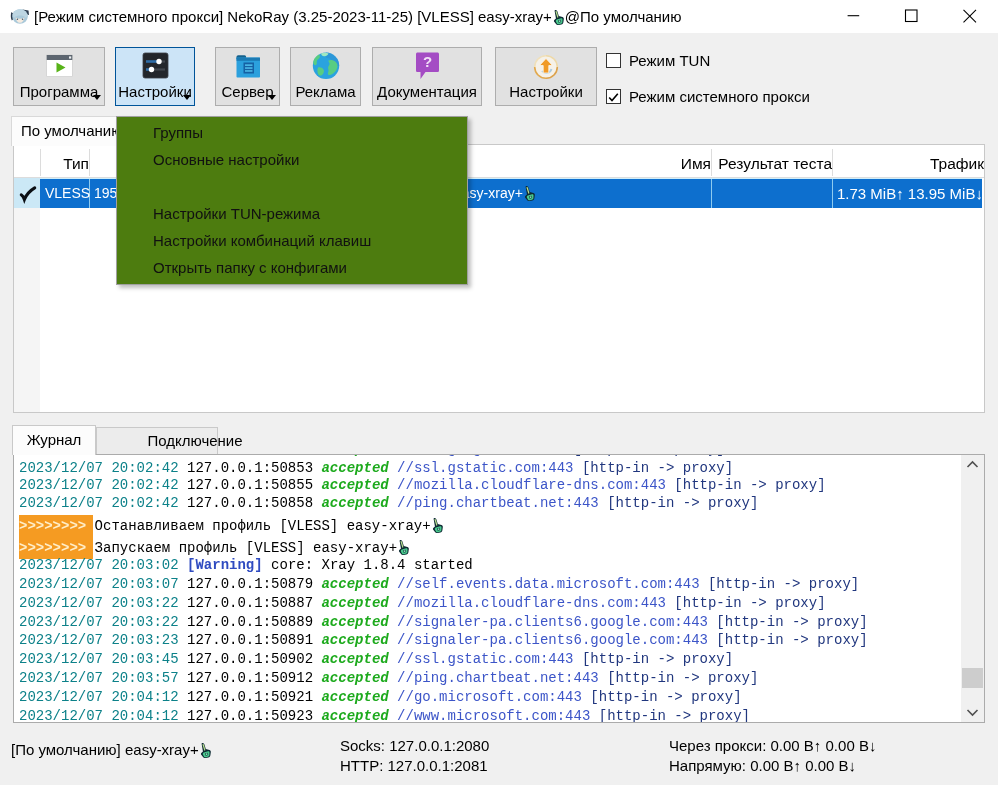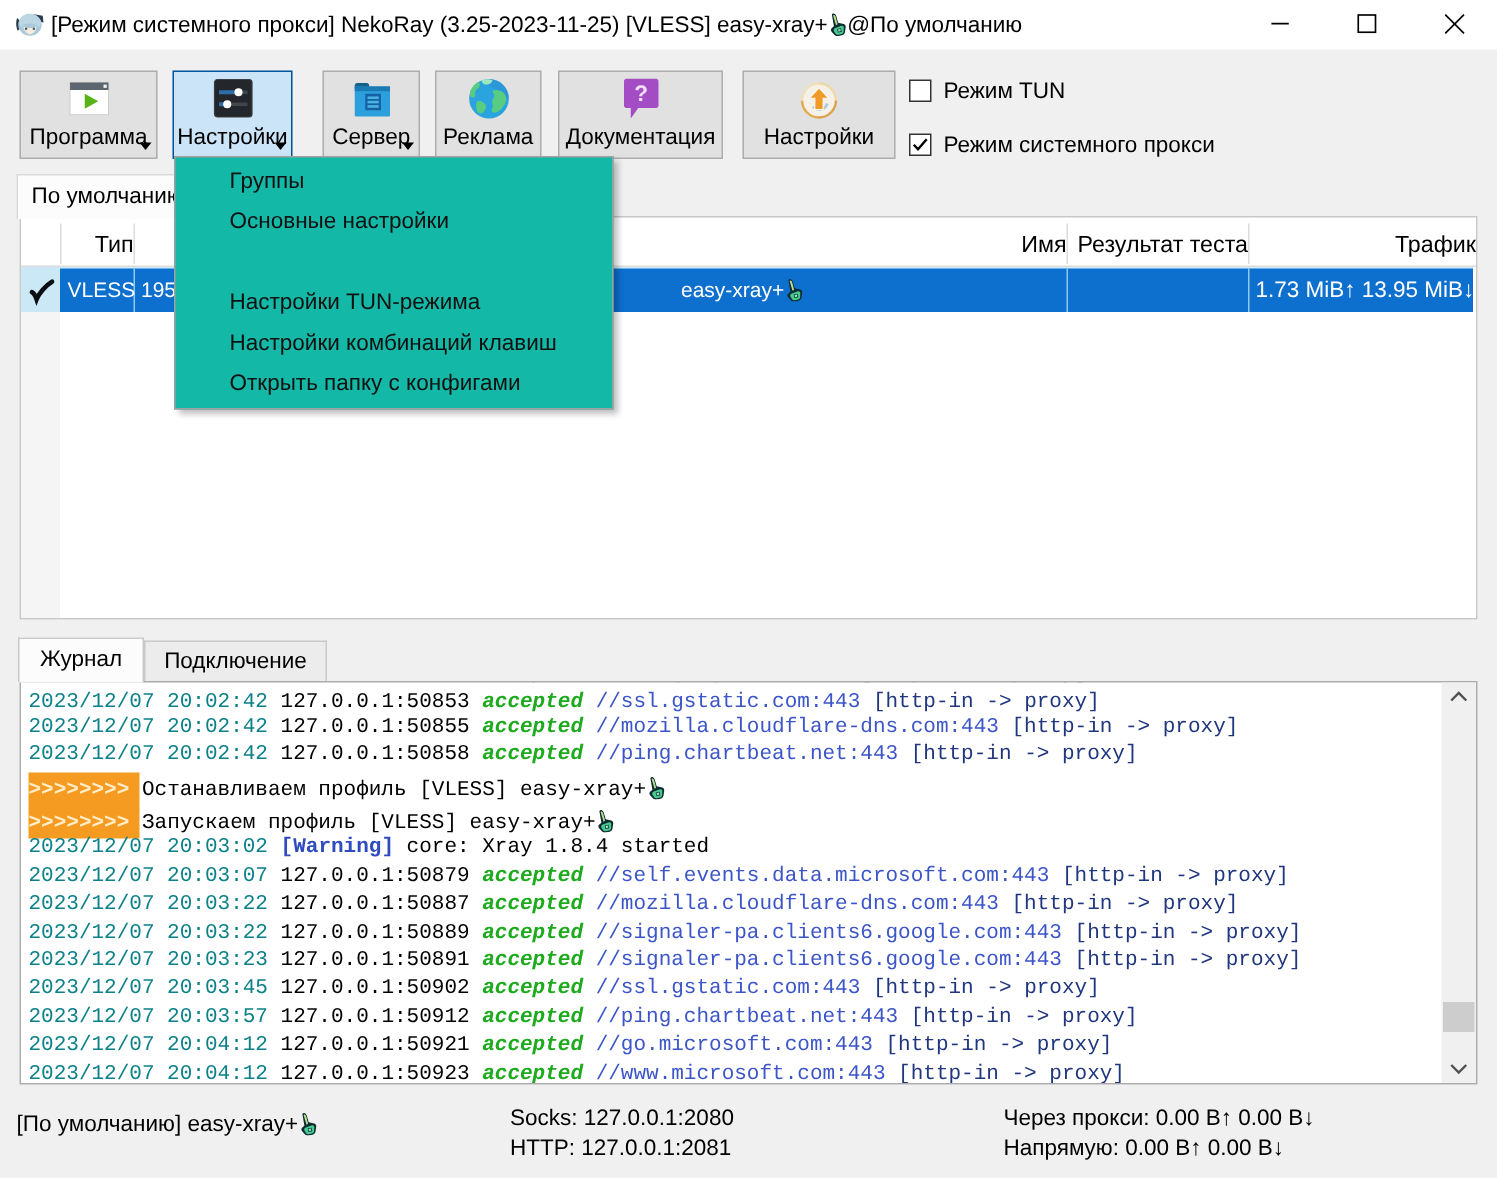--- a/index.html
+++ b/index.html
@@ -166,21 +166,21 @@
             <path d="M4.3 1.6 C4.1 0.9 4.9 0.3 5.6 0.6 C6.3 0.9 6.8 1.6 6.9 2.5 L7.2 7.2 L10.6 8.9 C11.5 9.4 11.8 10.3 11.4 11.3 L10.3 14.2 C9.9 15.3 9.0 15.9 7.8 15.9 L5.2 15.9 C4.2 15.9 3.4 15.4 2.9 14.5 L1.6 12.1 C1.1 11.1 1.4 10.2 2.3 9.7 L3.9 8.9 Z" fill="#0d2b33"></path>
             <path d="M5.0 2.2 C4.9 1.6 5.5 1.3 5.9 1.7 C6.2 2.0 6.4 2.4 6.4 2.9 L6.6 8.2 L5.4 8.6 Z" fill="#b8dc8e"></path>
             <path d="M4.6 10.2 L8.9 9.8 C9.8 9.8 10.3 10.5 10.1 11.3 L9.4 13.8 C9.1 14.7 8.5 15.1 7.6 15.1 L5.5 15.1 C4.7 15.1 4.1 14.7 3.8 13.9 L3.2 12.2 C2.9 11.2 3.6 10.3 4.6 10.2 Z" fill="#49c98d"></path>
             <rect x="5.6" y="11.2" width="2.6" height="2.4" fill="#0d2b33"></rect>
             <rect x="6.1" y="11.6" width="1.6" height="1.5" fill="#8eeec2"></rect>
           </g>
         </svg></span></div>
   <div class="cell" style="left:837px;top:179px;height:29px;line-height:29px;color:#fff;font-size:15px;">1.73 MiB↑ 13.95 MiB↓</div>
 
   <div class="abs" style="left:96px;top:427px;width:122px;height:27px;background:#ececec;border:1px solid #c9c9c9;border-bottom:none;box-sizing:border-box;"></div>
-  <div class="abs" style="left:96px;top:427px;width:122px;height:27px;line-height:27px;text-align:center;font-size:15px;">Подключение</div>
+  <div class="abs" style="left:96px;top:427px;width:122px;height:27px;line-height:27px;text-align:center;font-size:15px;padding-left:38px;">Подключение</div>
   <div class="abs" style="left:12px;top:425px;width:84px;height:30px;background:#fcfcfc;border:1px solid #c9c9c9;border-bottom:none;box-sizing:border-box;z-index:2;"></div>
   <div class="abs" style="left:12px;top:425px;width:84px;height:30px;line-height:30px;text-align:center;font-size:15px;z-index:3;">Журнал</div>
 
   <div class="abs" style="left:13px;top:454px;width:972px;height:269px;background:#ffffff;border:1px solid #ababab;box-sizing:border-box;"></div>
   <div class="abs" id="logclip" style="left:14px;top:455px;width:946px;height:267px;overflow:hidden;">
     <div class="logline" style="top:-15px;"><span class="ts">2023/12/07 20:02:41</span> 127.0.0.1:50849 <span class="acc">accepted</span> <span class="url">//www.google.com:443</span> <span class="brk">[http-in -&gt; proxy]</span></div>
     <div class="logline" style="top:3.5px;"><span class="ts">2023/12/07 20:02:42</span> 127.0.0.1:50853 <span class="acc">accepted</span> <span class="url">//ssl.gstatic.com:443</span> <span class="brk">[http-in -&gt; proxy]</span></div>
     <div class="logline" style="top:21px;"><span class="ts">2023/12/07 20:02:42</span> 127.0.0.1:50855 <span class="acc">accepted</span> <span class="url">//mozilla.cloudflare-dns.com:443</span> <span class="brk">[http-in -&gt; proxy]</span></div>
     <div class="logline" style="top:38.5px;"><span class="ts">2023/12/07 20:02:42</span> 127.0.0.1:50858 <span class="acc">accepted</span> <span class="url">//ping.chartbeat.net:443</span> <span class="brk">[http-in -&gt; proxy]</span></div>
     <div class="abs" style="left:5px;top:60px;width:74px;height:44px;background:#f59b22;"></div>
@@ -230,21 +230,21 @@
             <path d="M4.6 10.2 L8.9 9.8 C9.8 9.8 10.3 10.5 10.1 11.3 L9.4 13.8 C9.1 14.7 8.5 15.1 7.6 15.1 L5.5 15.1 C4.7 15.1 4.1 14.7 3.8 13.9 L3.2 12.2 C2.9 11.2 3.6 10.3 4.6 10.2 Z" fill="#49c98d"></path>
             <rect x="5.6" y="11.2" width="2.6" height="2.4" fill="#0d2b33"></rect>
             <rect x="6.1" y="11.6" width="1.6" height="1.5" fill="#8eeec2"></rect>
           </g>
         </svg></span></div>
   <div class="abs" style="left:340px;top:732px;height:27px;line-height:27px;font-size:15px;">Socks: 127.0.0.1:2080</div>
   <div class="abs" style="left:340px;top:752px;height:27px;line-height:27px;font-size:15px;">HTTP: 127.0.0.1:2081</div>
   <div class="abs" style="left:669px;top:732px;height:27px;line-height:27px;font-size:15px;">Через прокси: 0.00 B↑ 0.00 B↓</div>
   <div class="abs" style="left:669px;top:752px;height:27px;line-height:27px;font-size:15px;">Напрямую: 0.00 B↑ 0.00 B↓</div>
 
-  <div class="abs" style="left:116px;top:104px;width:293px;height:169px;background:#14b8a6;border:1px solid #a0a0a0;box-sizing:border-box;box-shadow:3px 3px 4px rgba(0,0,0,0.25);z-index:10;">
+  <div class="abs" style="left:116px;top:116px;width:352px;height:169px;background:#4d7c0f;border:1px solid #a0a0a0;box-sizing:border-box;box-shadow:3px 3px 4px rgba(0,0,0,0.25);z-index:10;">
     <div class="mi" style="top:2px;">Группы</div>
     <div class="mi" style="top:29px;">Основные настройки</div>
     <div class="mi" style="top:83px;">Настройки TUN-режима</div>
     <div class="mi" style="top:110px;">Настройки комбинаций клавиш</div>
     <div class="mi" style="top:137px;">Открыть папку с конфигами</div>
   </div>
 
 </div>
 
 </body></html>

